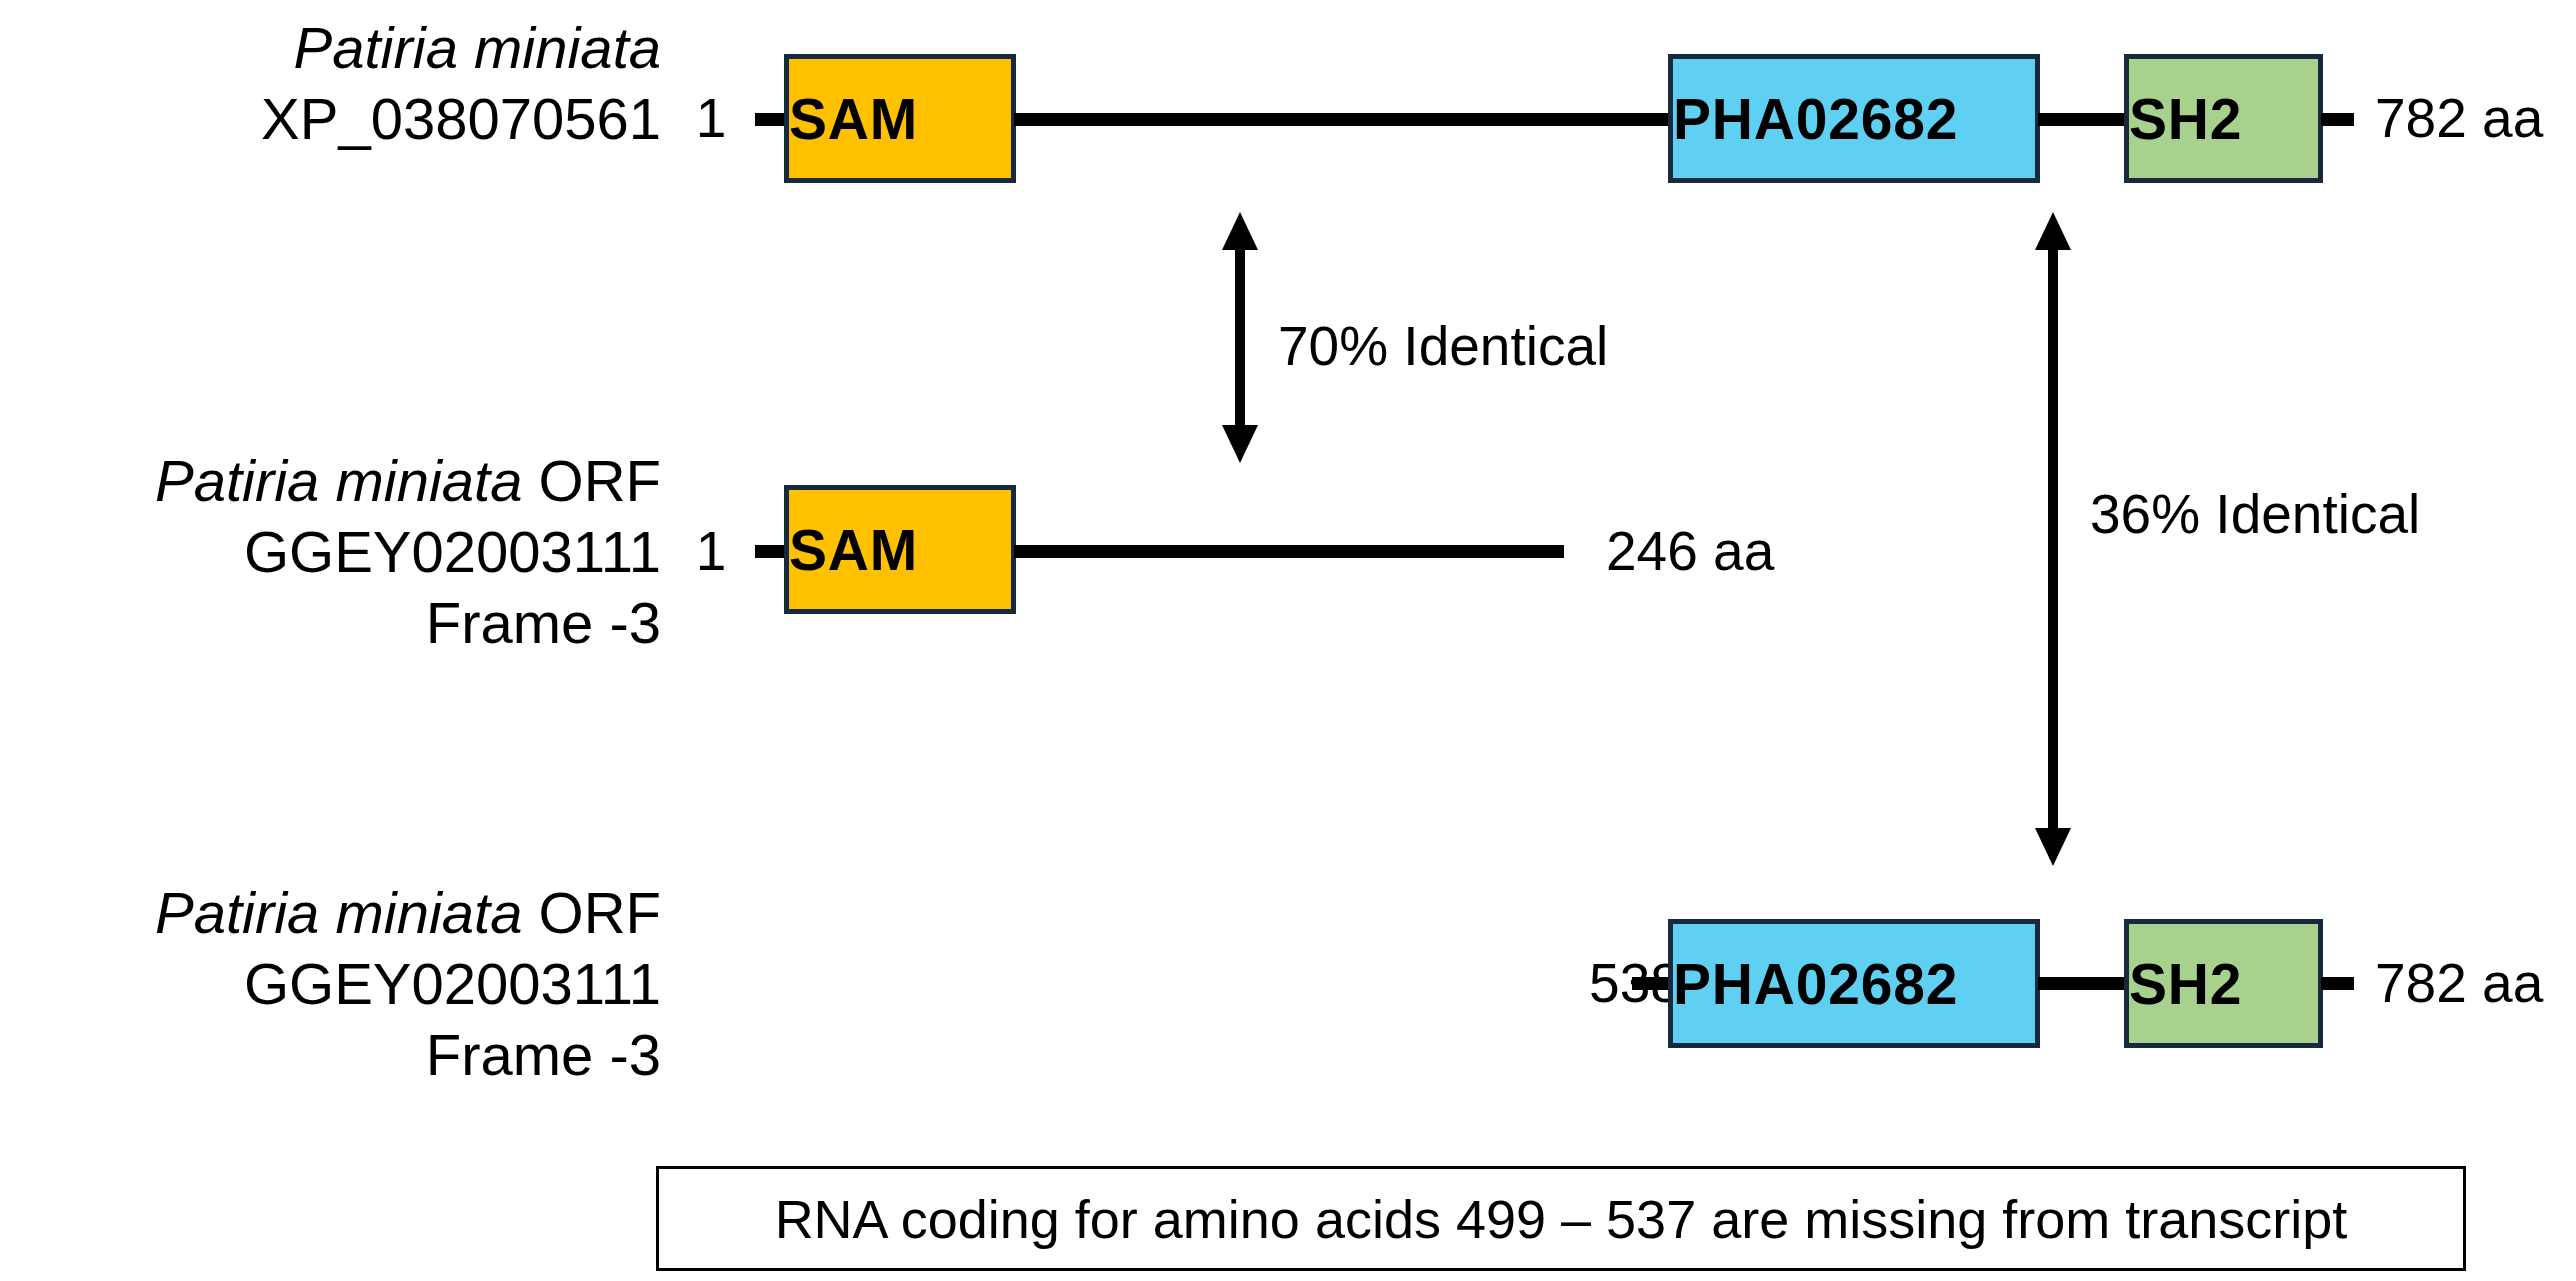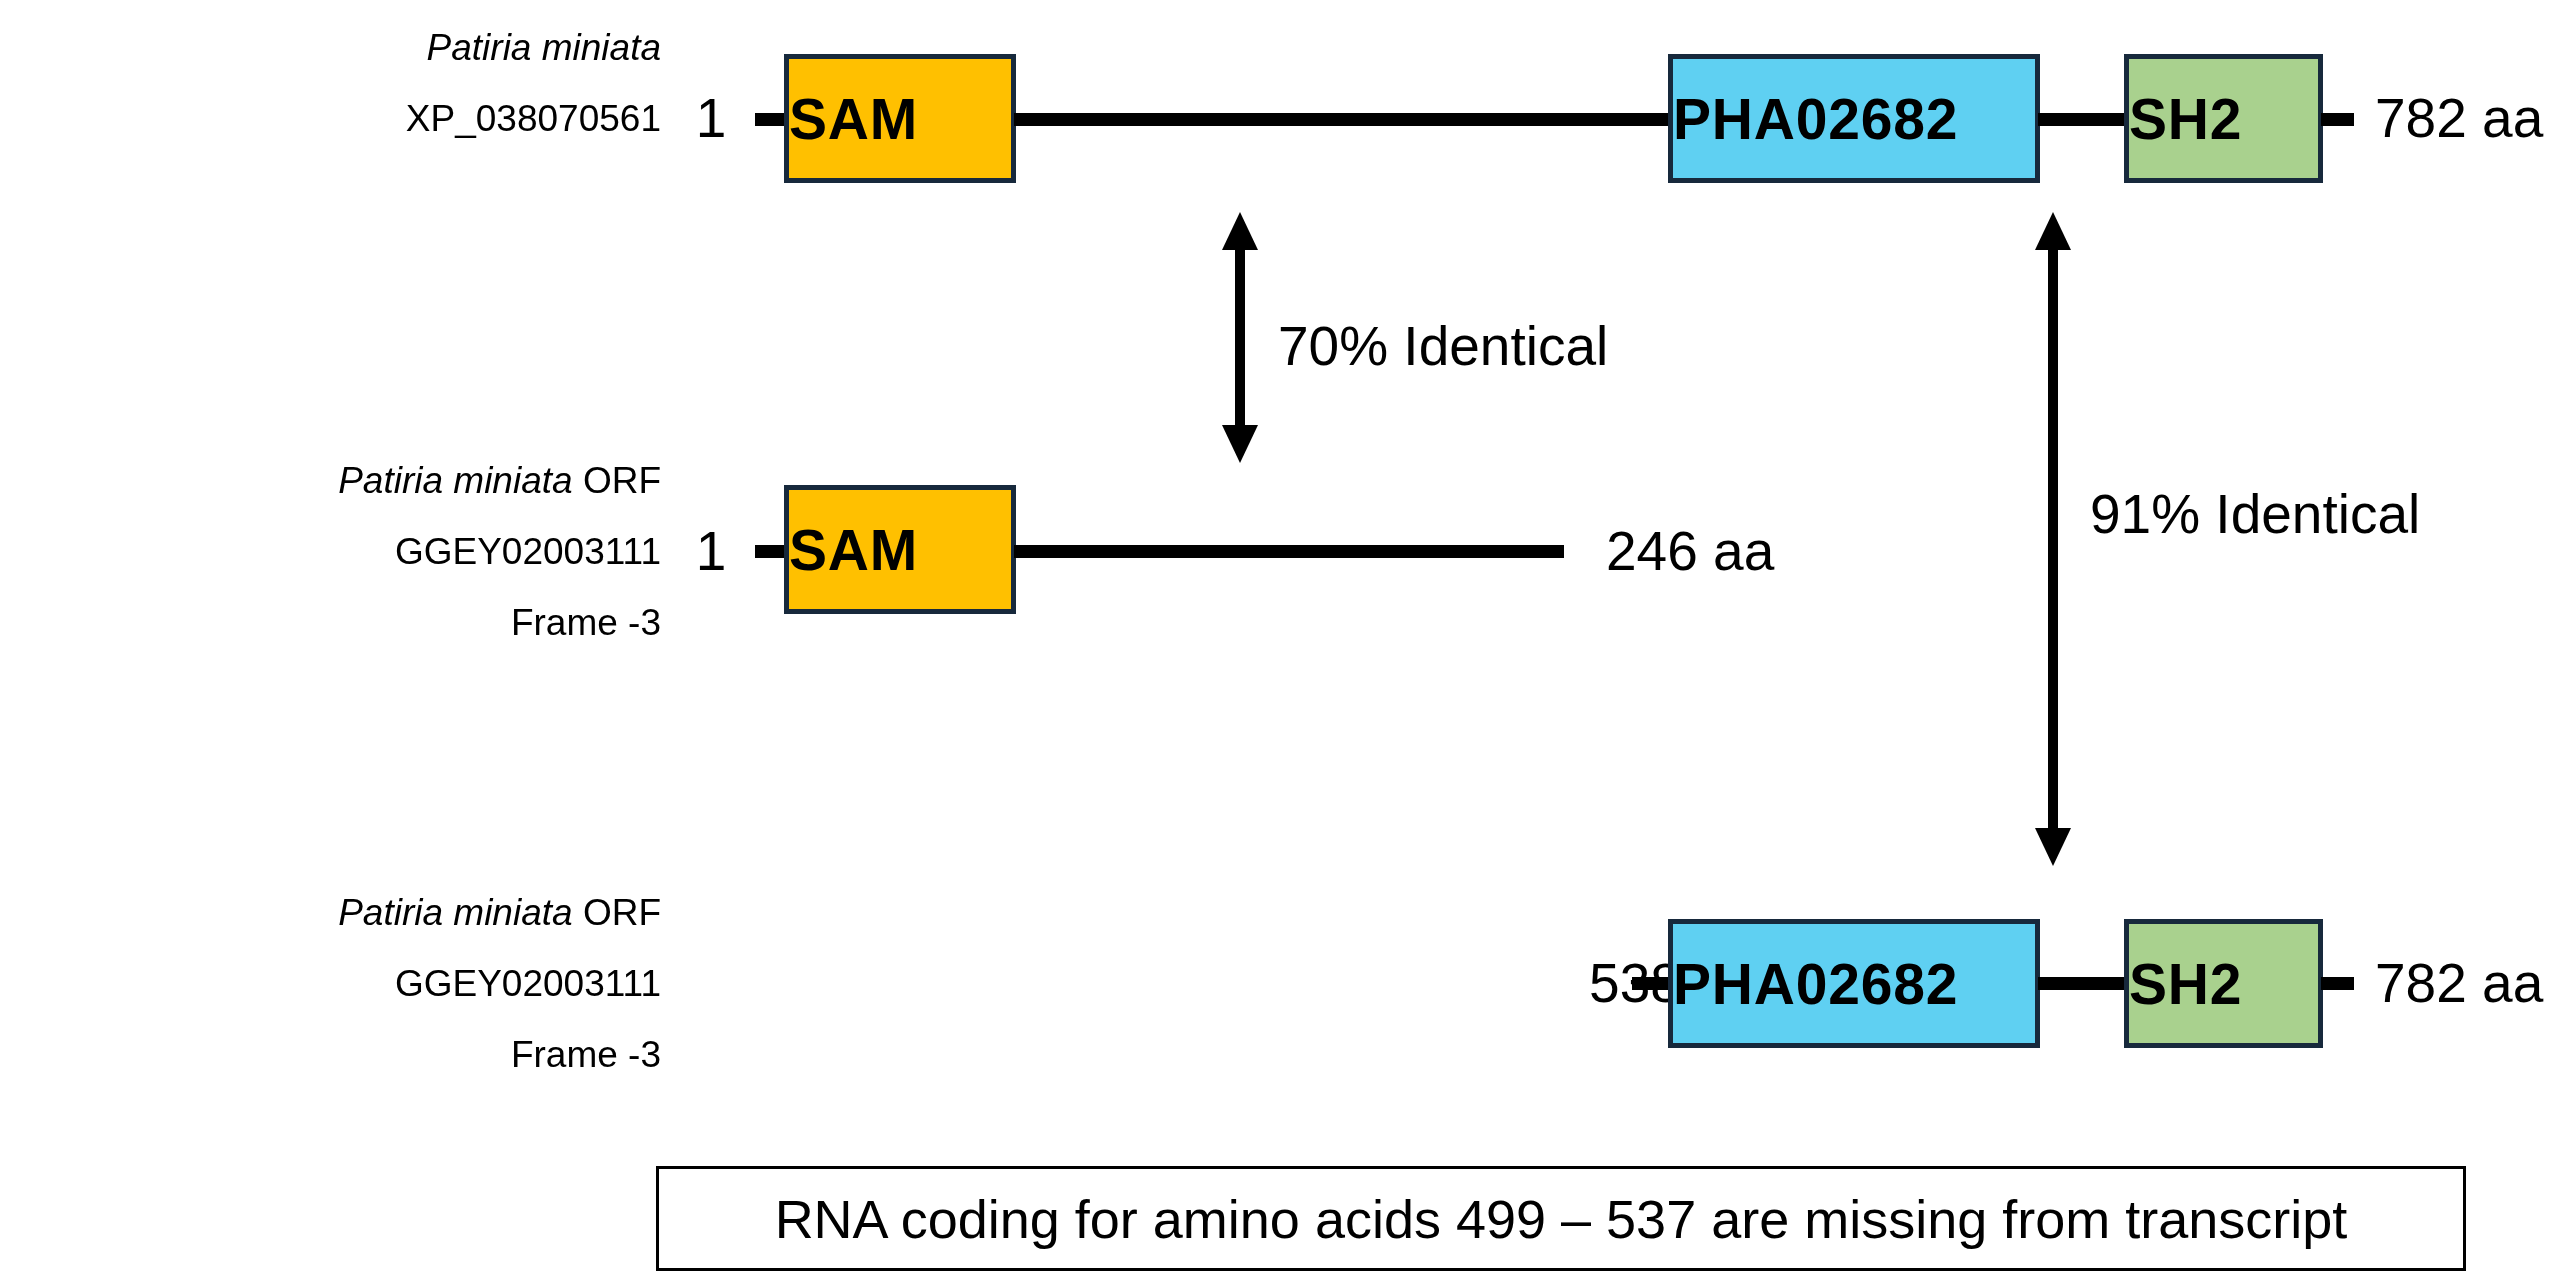--- a/index.html
+++ b/index.html
@@ -8,21 +8,21 @@
     width: 2576px;
     height: 1282px;
     background: #ffffff;
     font-family: "Liberation Sans", sans-serif;
     color: #000000;
     overflow: hidden;
   }
   .row-label {
     position: absolute;
     text-align: right;
-    font-size: 37px;
+    font-size: 58px;
     line-height: 71px;
     white-space: nowrap;
   }
   .italic { font-style: italic; }
   .num {
     position: absolute;
     font-size: 55px;
     line-height: 59px;
     text-align: center;
     white-space: nowrap;
@@ -127,21 +127,21 @@
     <div class="shaft"></div>
     <div class="head-down"></div>
   </div>
   <div class="annot" style="left:1278px; top:319px;">70% Identical</div>
 
   <div class="varrow" style="left:2035px; top:212px; height:654px;">
     <div class="head-up"></div>
     <div class="shaft"></div>
     <div class="head-down"></div>
   </div>
-  <div class="annot" style="left:2090px; top:487px;">91% Identical</div>
+  <div class="annot" style="left:2090px; top:487px;">36% Identical</div>
 
   <div class="row-label" style="left:0px; top:445px; width:661px;">
     <div><span class="italic">Patiria miniata</span><span> ORF</span></div>
     <div>GGEY02003111</div>
     <div>Frame -3</div>
   </div>
 
   <div class="num" style="left:661px; top:522px; width:100px;">1</div>
   <div class="hline" style="left:755px; top:545px; width:31px;"></div>
 

